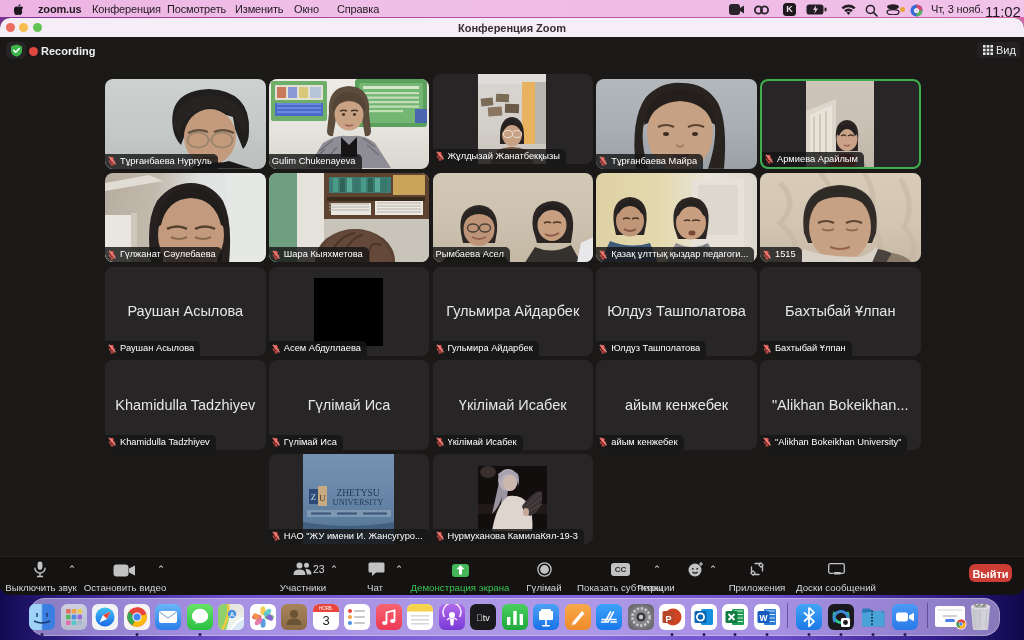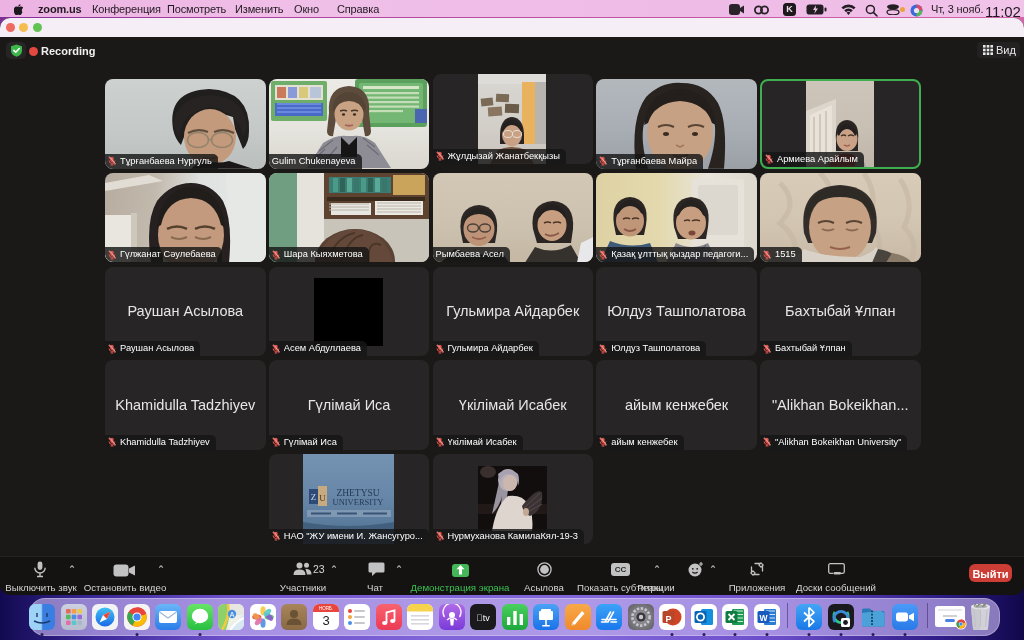--- a/index.html
+++ b/index.html
@@ -66,20 +66,21 @@
  <circle cx="6.5" cy="6.5" r="2.6" fill="#e8e0f0"></circle>
     </svg>
 <div class="abs" style="left:931px;top:3px;font-size:11px;color:#201a20;letter-spacing:-0.15px;">Чт, 3 нояб.</div>
 <div class="abs" style="left:985px;top:3px;font-size:15px;color:#201a20;letter-spacing:-0.15px;">11:02</div>
 <div class="abs" style="left:0;top:18px;width:1024px;height:576.5px;border-radius:10px;
  background:#1b1818;overflow:hidden;">
  <div class="abs" style="left:0;top:0;width:1024px;height:19px;background:#f6eef6;"></div>
  <div class="abs" style="left:5.5px;top:5px;width:9px;height:9px;border-radius:50%;background:#ec6a5e;"></div>
  <div class="abs" style="left:19px;top:5px;width:9px;height:9px;border-radius:50%;background:#f5bd4f;"></div>
  <div class="abs" style="left:32.8px;top:5px;width:9px;height:9px;border-radius:50%;background:#61c354;"></div>
+ <div class="abs" style="left:0;top:3.5px;width:1024px;text-align:center;font-size:11px;font-weight:700;color:#352f35;">Конференция Zoom</div>
  <div class="abs" style="left:0;top:538px;width:1024px;height:38.5px;background:#151212;border-top:1px solid #232020;"></div>
 </div>
 <div class="abs" style="left:6px;top:42px;width:20px;height:17px;border-radius:5px;background:#262424;"></div>
 <svg class="abs" style="left:9.5px;top:44px" width="13" height="13" viewBox="0 0 13 13">
  <path d="M6.5 0.5 L12 2.2 V6.2 C12 9.8 9.6 11.8 6.5 12.7 3.4 11.8 1 9.8 1 6.2 V2.2z" fill="#3db54a"></path>
  <path d="M3.8 6.4 L5.7 8.3 L9.3 4.6" stroke="#fff" stroke-width="1.5" fill="none" stroke-linecap="round" stroke-linejoin="round"></path>
     </svg>
 <div class="abs" style="left:29px;top:46.5px;width:9px;height:9px;border-radius:50%;background:#e04840;"></div>
 <div class="abs" style="left:41px;top:44.5px;font-size:11px;font-weight:700;color:#f0f0f0;">Recording</div>
 <div class="abs" style="left:977px;top:42px;width:43px;height:15.5px;border-radius:4px;background:#232121;"></div>
@@ -562,21 +563,21 @@
 <div class="tbl" style="left:375px;">Чат</div>
 <div class="abs" style="left:452px;top:563.5px;width:17px;height:13px;border-radius:3px;background:#45b658;"></div>
 <svg class="abs" style="left:456px;top:565px" width="9" height="10" viewBox="0 0 9 10">
  <path d="M4.5 0 L8.5 4.2 H6 V9.5 H3 V4.2 H0.5z" fill="#fff"></path>
     </svg>
 <div class="tbl" style="left:460px;color:#3cc352;">Демонстрация экрана</div>
 <svg class="abs" style="left:537px;top:561.5px" width="15" height="15" viewBox="0 0 15 15">
  <circle cx="7.5" cy="7.5" r="6.6" fill="none" stroke="#c2c2c2" stroke-width="1.3"></circle>
  <circle cx="7.5" cy="7.5" r="4.4" fill="#c2c2c2"></circle>
     </svg>
-<div class="tbl" style="left:544px;">Асылова</div>
+<div class="tbl" style="left:544px;">Гүлімай</div>
 <div class="abs" style="left:611px;top:563px;width:19px;height:13px;border-radius:3px;background:#c2c2c2;color:#2a2a2a;font-size:8px;font-weight:700;text-align:center;line-height:13px;">CC</div>
 <div class="caret" style="left:657px;">⌃</div>
 <div class="tbl" style="left:620px;">Показать субтитры</div>
 <svg class="abs" style="left:688px;top:561.5px" width="16" height="15" viewBox="0 0 16 15">
  <circle cx="7" cy="8" r="6.5" fill="#c2c2c2"></circle>
  <circle cx="4.8" cy="6.8" r="0.9" fill="#1b1818"></circle>
       <circle cx="9.2" cy="6.8" r="0.9" fill="#1b1818"></circle>
  <path d="M4.4 10 Q7 12.4 9.6 10" stroke="#1b1818" stroke-width="1.1" fill="none"></path>
  <path d="M13 0 V4 M11 2 H15" stroke="#c2c2c2" stroke-width="1.2"></path>
     </svg>

